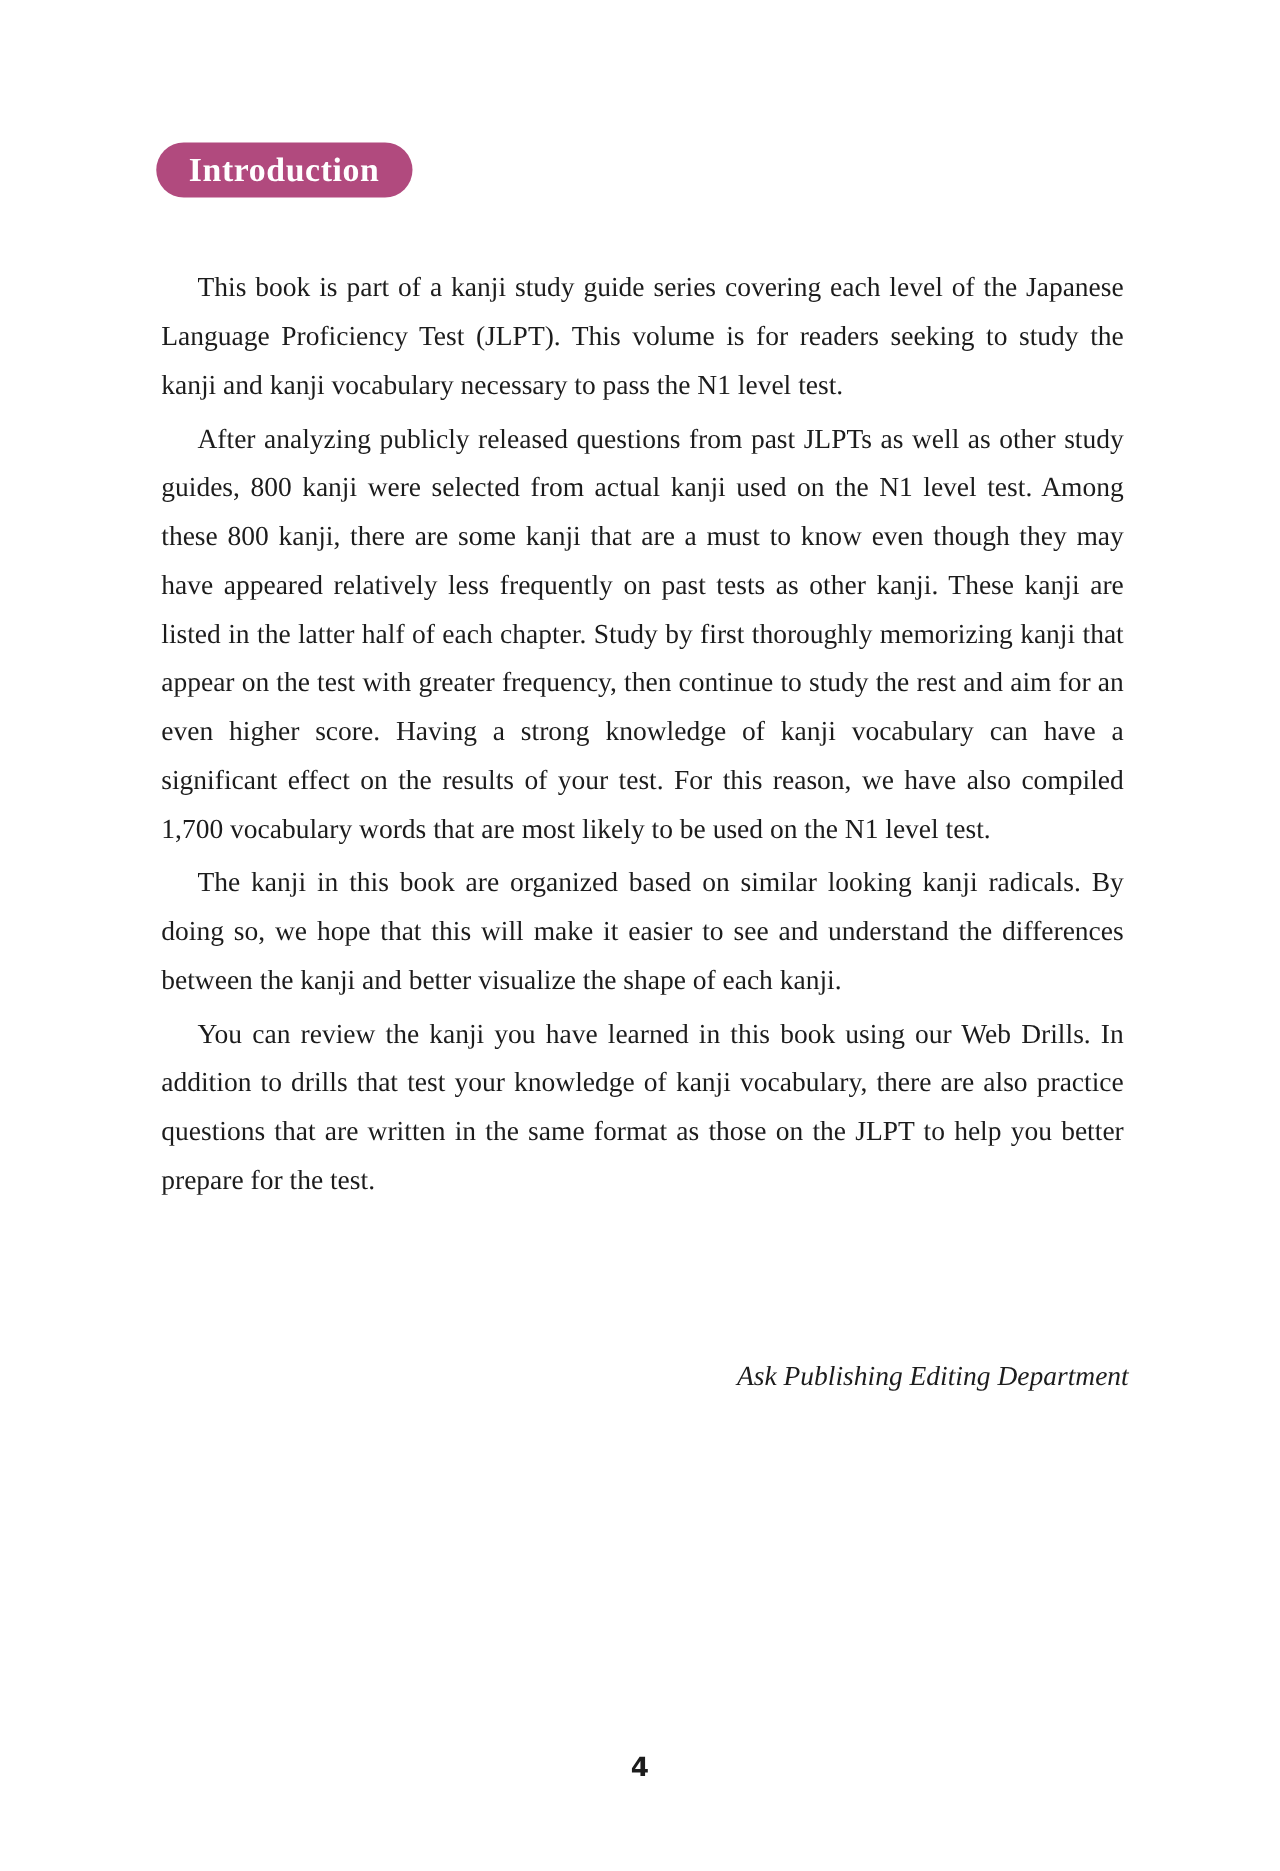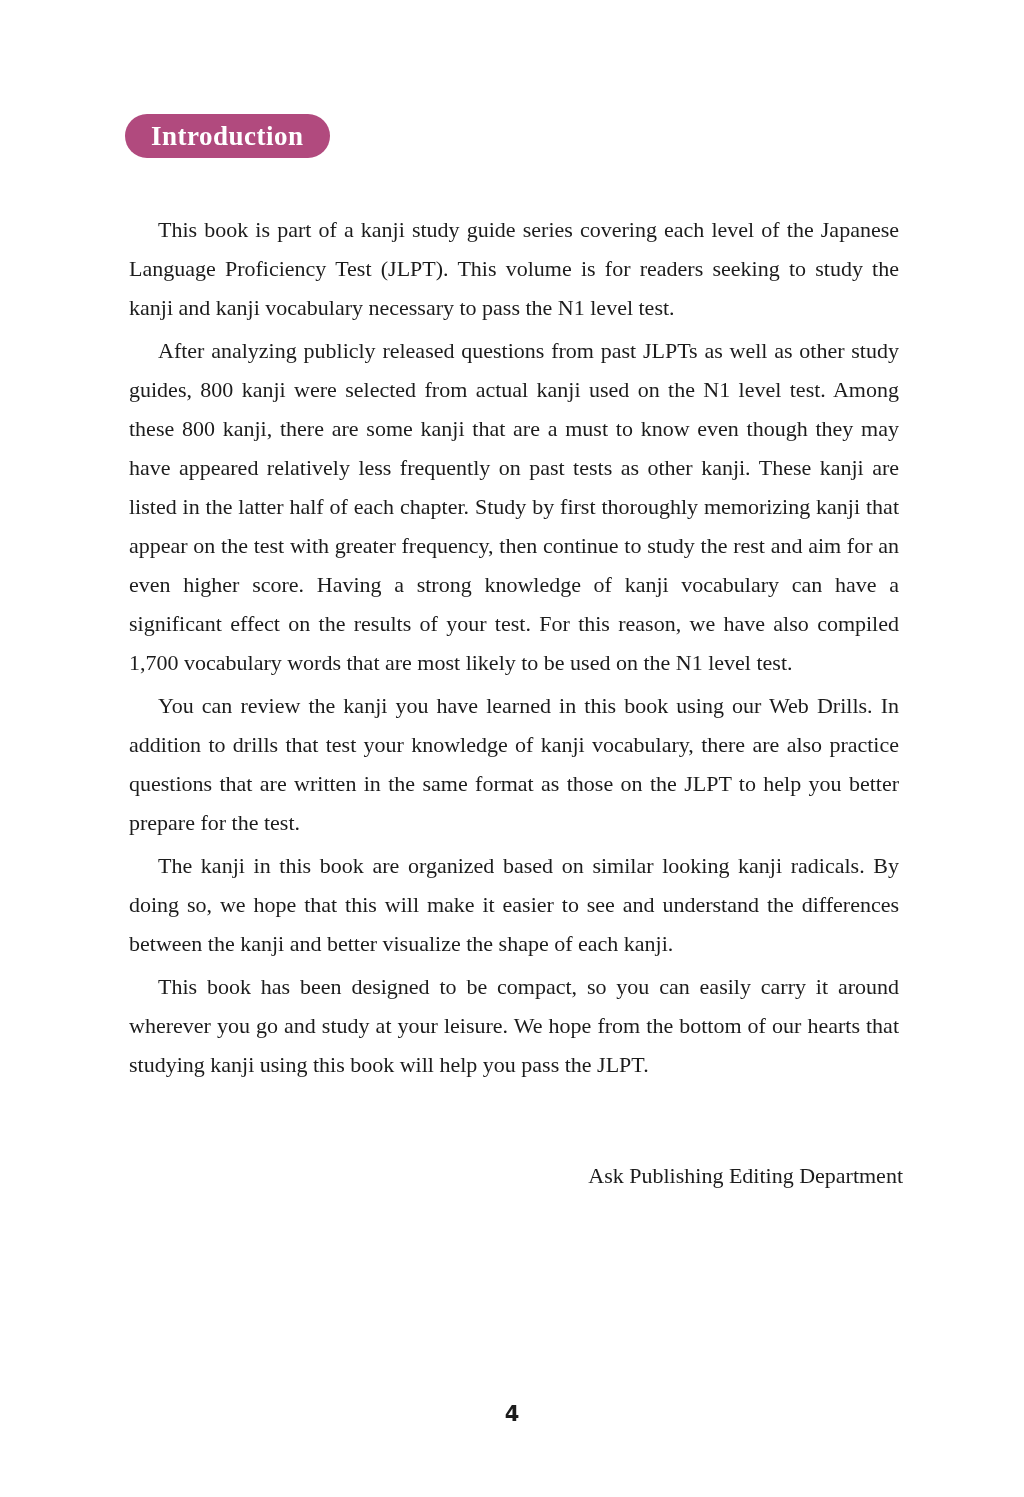--- a/index.html
+++ b/index.html
@@ -44,23 +44,24 @@
   }
   .body-text p {
     margin: 4px;
     font-size: 22px;
     line-height: 39px;
     text-align: justify;
     text-indent: 29px;
     color: var(--body-text, #1c1c1c);
   }
   .signature {
-    margin-top: 72px;
+    margin-top: 118px;
     width: 778px;
     text-align: right;
+    font-style: italic;
   }
   .signature div {
     font-size: 22px;
     line-height: 40px;
     color: var(--body-text, #1c1c1c);
   }
   .page-number {
     position: absolute;
     left: 0;
     width: 1024px;
@@ -75,23 +76,22 @@
 </head>
 <body>
 
 <div class="page">
 
   <div class="section-badge">Introduction</div>
 
   <div class="body-text">
     <p>This book is part of a kanji study guide series covering each level of the Japanese Language Proficiency Test (JLPT). This volume is for readers seeking to study the kanji and kanji vocabulary necessary to pass the N1 level test.</p>
     <p>After analyzing publicly released questions from past JLPTs as well as other study guides, 800 kanji were selected from actual kanji used on the N1 level test. Among these 800 kanji, there are some kanji that are a must to know even though they may have appeared relatively less frequently on past tests as other kanji. These kanji are listed in the latter half of each chapter. Study by first thoroughly memorizing kanji that appear on the test with greater frequency, then continue to study the rest and aim for an even higher score. Having a strong knowledge of kanji vocabulary can have a significant effect on the results of your test. For this reason, we have also compiled 1,700 vocabulary words that are most likely to be used on the N1 level test.</p>
+    <p>The kanji in this book are organized based on similar looking kanji radicals. By doing so, we hope that this will make it easier to see and understand the differences between the kanji and better visualize the shape of each kanji.</p>
     <p>You can review the kanji you have learned in this book using our Web Drills. In addition to drills that test your knowledge of kanji vocabulary, there are also practice questions that are written in the same format as those on the JLPT to help you better prepare for the test.</p>
-    <p>The kanji in this book are organized based on similar looking kanji radicals. By doing so, we hope that this will make it easier to see and understand the differences between the kanji and better visualize the shape of each kanji.</p>
-    <p>This book has been designed to be compact, so you can easily carry it around wherever you go and study at your leisure. We hope from the bottom of our hearts that studying kanji using this book will help you pass the JLPT.</p>
   </div>
 
   <div class="signature">
     <div>Ask Publishing Editing Department</div>
   </div>
 
   <div class="page-number">4</div>
 
 </div>
 

